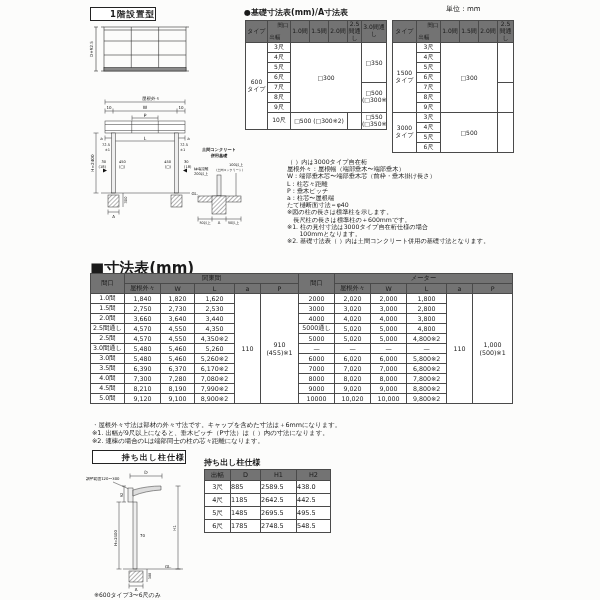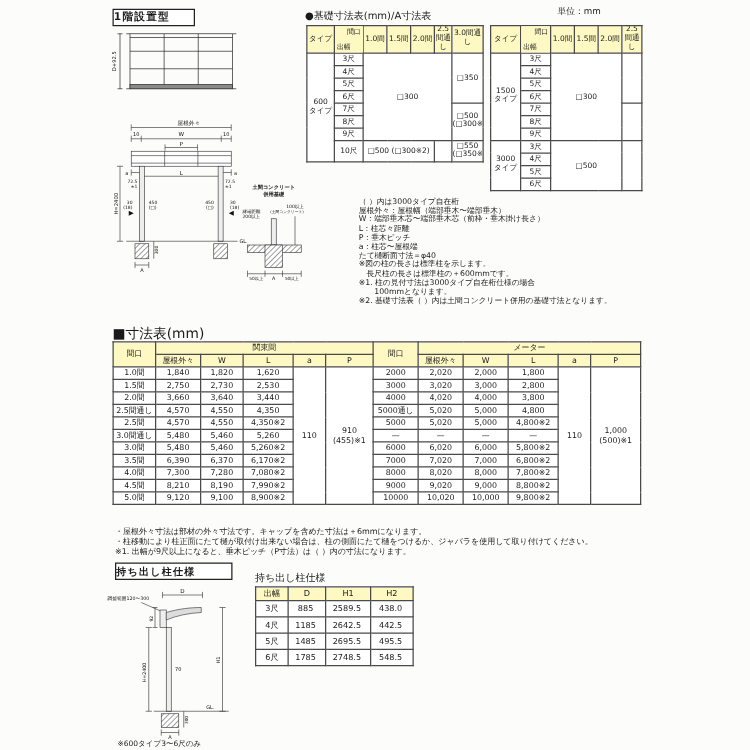--- a/index.html
+++ b/index.html
@@ -1,38 +1,38 @@
 <!DOCTYPE html>
 <html><head>
 <meta charset="utf-8">
 <style>
 *{margin:0;padding:0;box-sizing:border-box}
 html,body{background:#ddd}
 .page{position:relative;width:600px;height:600px;background:#fcfcfb;overflow:hidden;
   font-family:"DejaVu Sans",sans-serif;color:#1a1a1a}
 .abs{position:absolute}
 .boxtitle{border:1.2px solid #222;background:#fff;font-weight:bold;font-size:8.5px;
-  text-align:left;line-height:13px;letter-spacing:1px}
-.sect{font-weight:normal;font-size:8.5px}
+  text-align:right;line-height:13px;letter-spacing:1px}
+.sect{font-weight:bold;font-size:8.5px}
 table{border-collapse:collapse;table-layout:fixed;background:#fff}
 table.grid{border:1.3px solid #222}
 .grid th,.grid td{border:0.8px solid #4a4a4a;text-align:center;vertical-align:middle;
   padding:0;font-weight:normal;overflow:hidden}
-.grid th{background:#fef9c3}
+.grid th{background:#737373}
 .ft{font-size:6px}
 .ft thead tr{height:16px}
 .ft tbody tr{height:9px}
 .ft tr.tall{height:17px}
 .dt{font-size:6.3px}
 .dt thead tr{height:10px}
 .dt tbody tr{height:8.6px}
 .st{font-size:6.5px}
 .st thead tr{height:11px}
 .st tbody tr{height:13px}
-.st td.num{text-align:center;padding-right:2px}
+.st td.num{text-align:left;padding-right:2px}
 .ml{white-space:pre-line;line-height:1.15}
 .bl-hide{border-left:hidden}
 .diag{position:relative;background-color:#d9d9d9;
   background-image:linear-gradient(to bottom right,transparent 48.5%,#4a4a4a 48.5%,#4a4a4a 51.5%,transparent 51.5%)}
 .diag .ct{position:absolute;top:1px;right:1.5px;font-size:5.5px}
 .diag .cb{position:absolute;bottom:1px;left:1.5px;font-size:5.5px}
 .notes div{font-size:6.2px;line-height:7.2px;white-space:pre-line}
 .notes2 div{font-size:6.4px;line-height:8px;white-space:pre-line}
 .unit{font-size:7px}
 .smallnote{font-size:6px}
@@ -307,21 +307,21 @@
     <div>P：垂木ピッチ</div>
     <div>a：柱芯〜屋根端</div>
     <div>たて樋断面寸法＝φ40</div>
     <div>※図の柱の長さは標準柱を示します。</div>
     <div>　長尺柱の長さは標準柱の＋600mmです。</div>
     <div>※1. 柱の見付寸法は3000タイプ自在桁仕様の場合</div>
     <div>　　100mmとなります。</div>
     <div>※2. 基礎寸法表（ ）内は土間コンクリート併用の基礎寸法となります。</div>
   </div>
 
-  <div class="abs sect" style="left:90px;top:259px;font-size:11px">■寸法表(mm)</div>
+  <div class="abs sect" style="left:90px;top:259px;font-size:15px">■寸法表(mm)</div>
 
   <table class="grid dt abs" style="left:90px;top:273px;width:422px">
     <colgroup>
       <col style="width:34px">
         <col style="width:36px">
         <col style="width:34px">
         <col style="width:40px">
         <col style="width:26px">
         <col style="width:38px">
       <col style="width:36px">
@@ -466,22 +466,22 @@
         <td>10000</td>
           <td>10,020</td>
           <td>10,000</td>
           <td>9,800※2</td>
       </tr>
     </tbody>
   </table>
 
   <div class="abs notes2" style="left:92px;top:421px;width:480px">
     <div>・屋根外々寸法は部材の外々寸法です。キャップを含めた寸法は＋6mmになります。</div>
-    <div>・柱移動により柱正面にたて樋が取付け出来ない場合は、柱の側面にたて樋をつけるか、ジャバラを使用して取り付けてください。</div>
     <div>※1. 出幅が9尺以上になると、垂木ピッチ（P寸法）は（ ）内の寸法になります。</div>
+    <div>※2. 連棟の場合のLは端部同士の柱の芯々距離になります。</div>
   </div>
 
   <div class="abs boxtitle" style="left:92px;top:450px;width:94px;height:14px;font-size:8px">持ち出し柱仕様</div>
 
   <svg class="abs" style="left:83px;top:466px" width="135" height="126" viewBox="0 0 135 126">
     <defs>
       <pattern id="hB" width="3" height="3" patternUnits="userSpaceOnUse" patternTransform="rotate(45)">
         <rect width="3" height="3" fill="#fff"></rect>
         <line x1="0" y1="0" x2="0" y2="3" stroke="#555" stroke-width="0.9"></line>
       </pattern>

